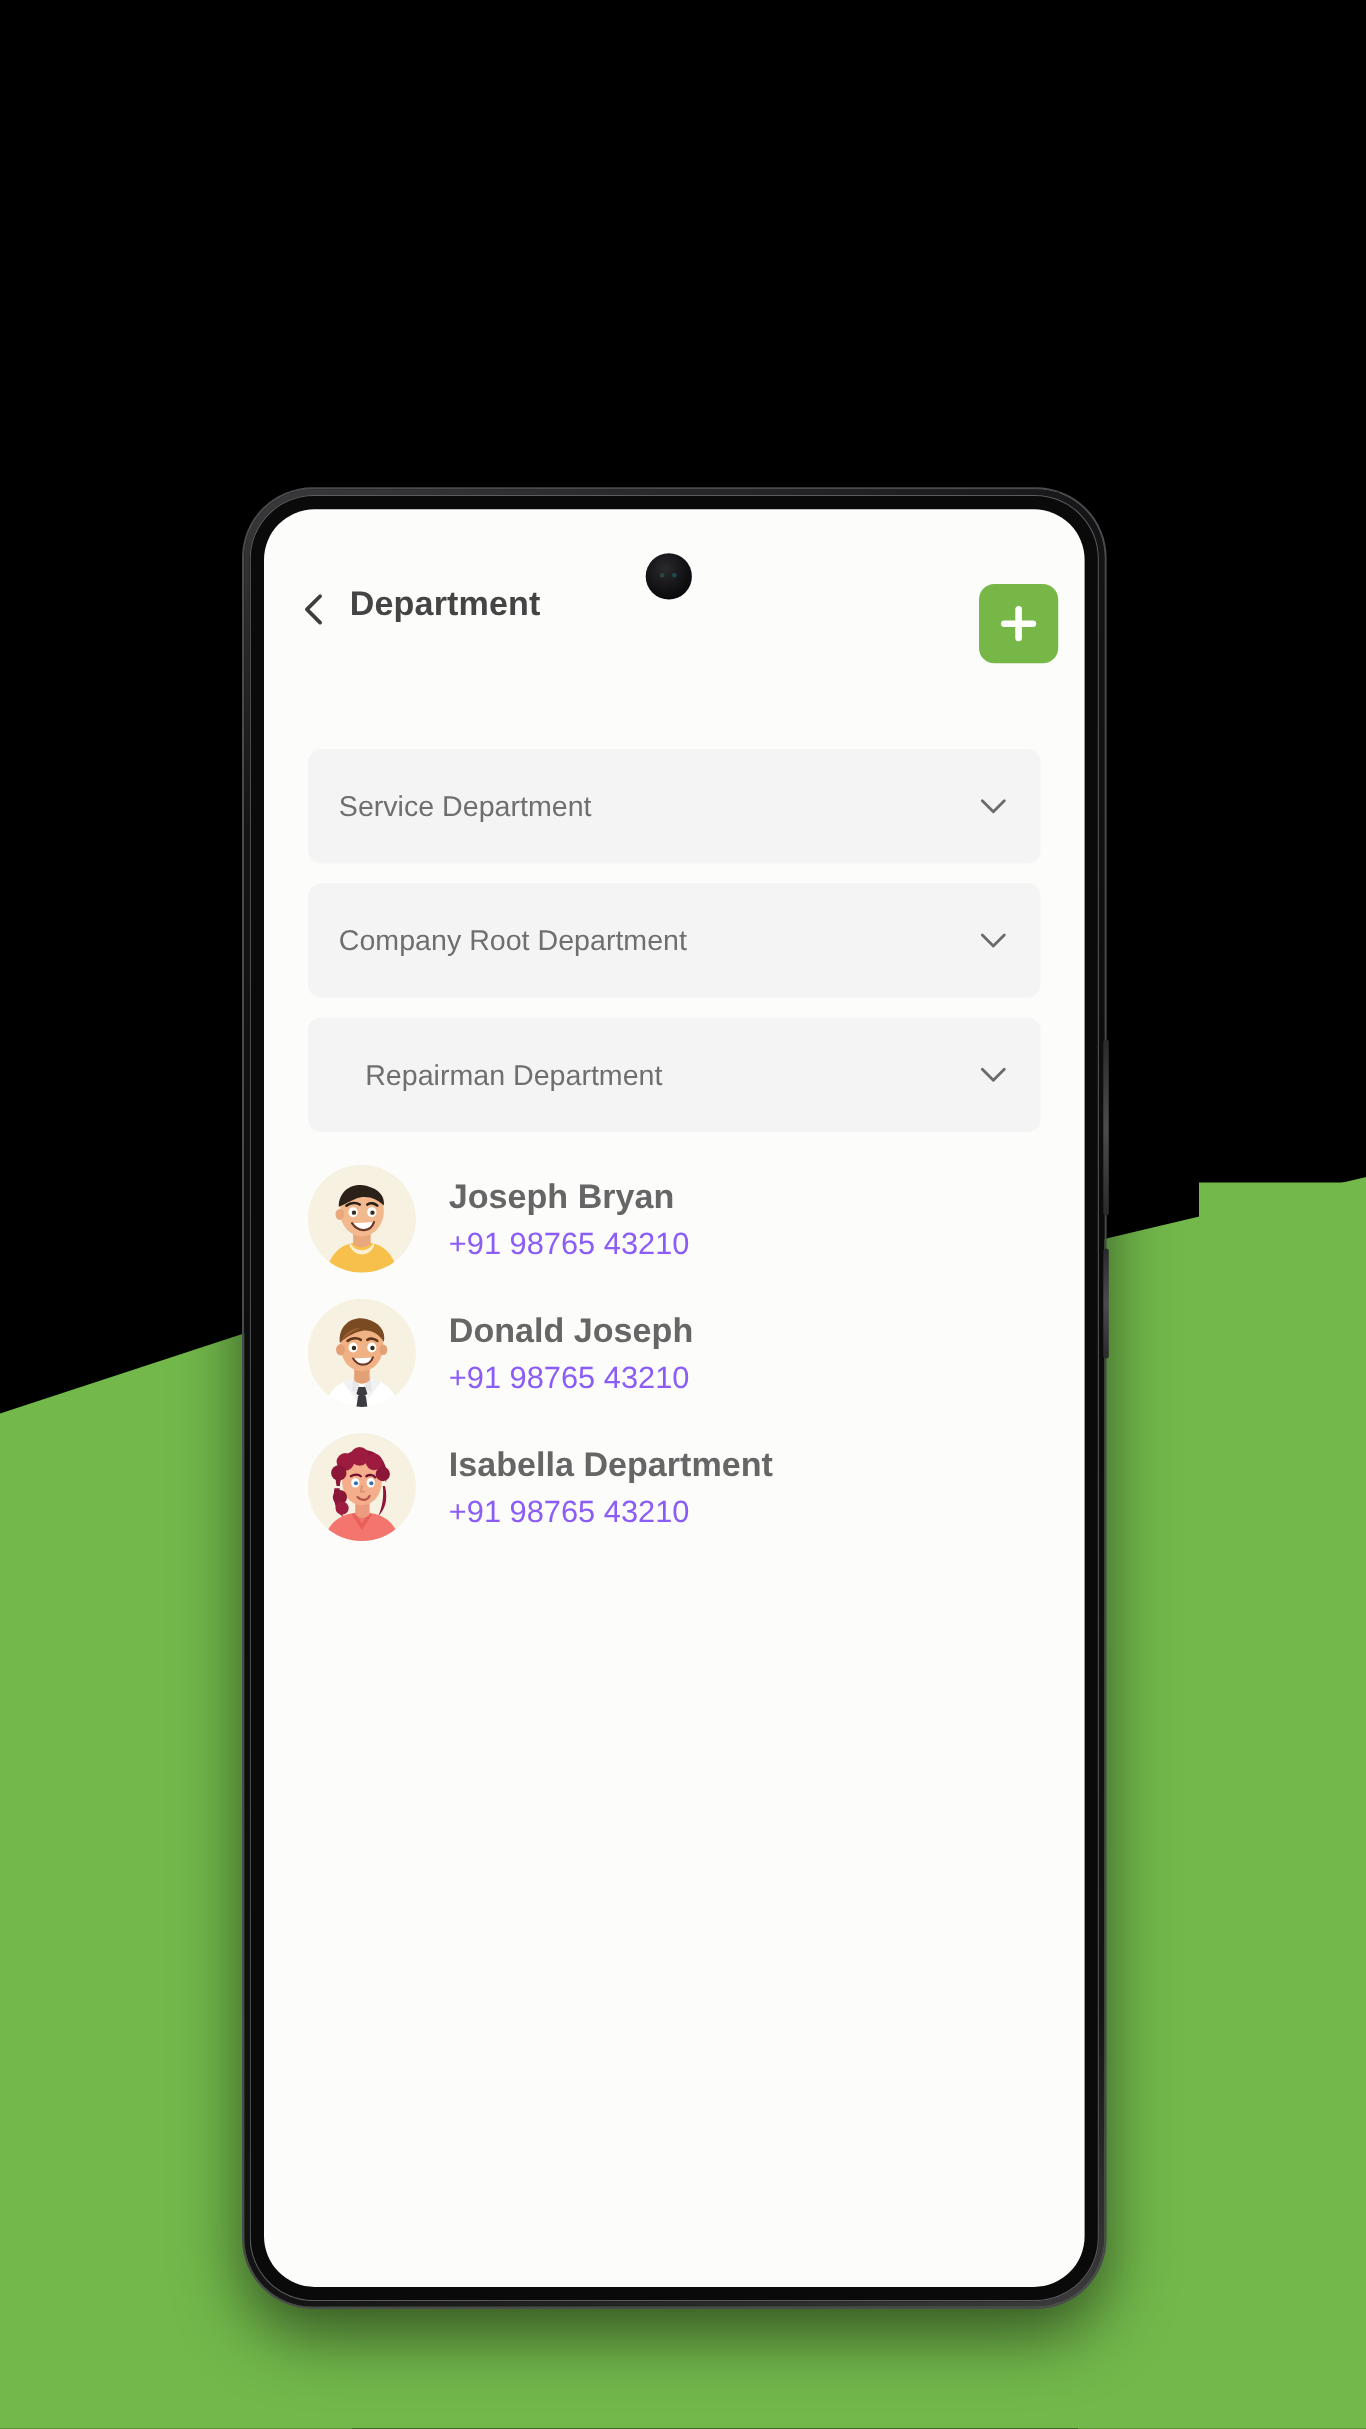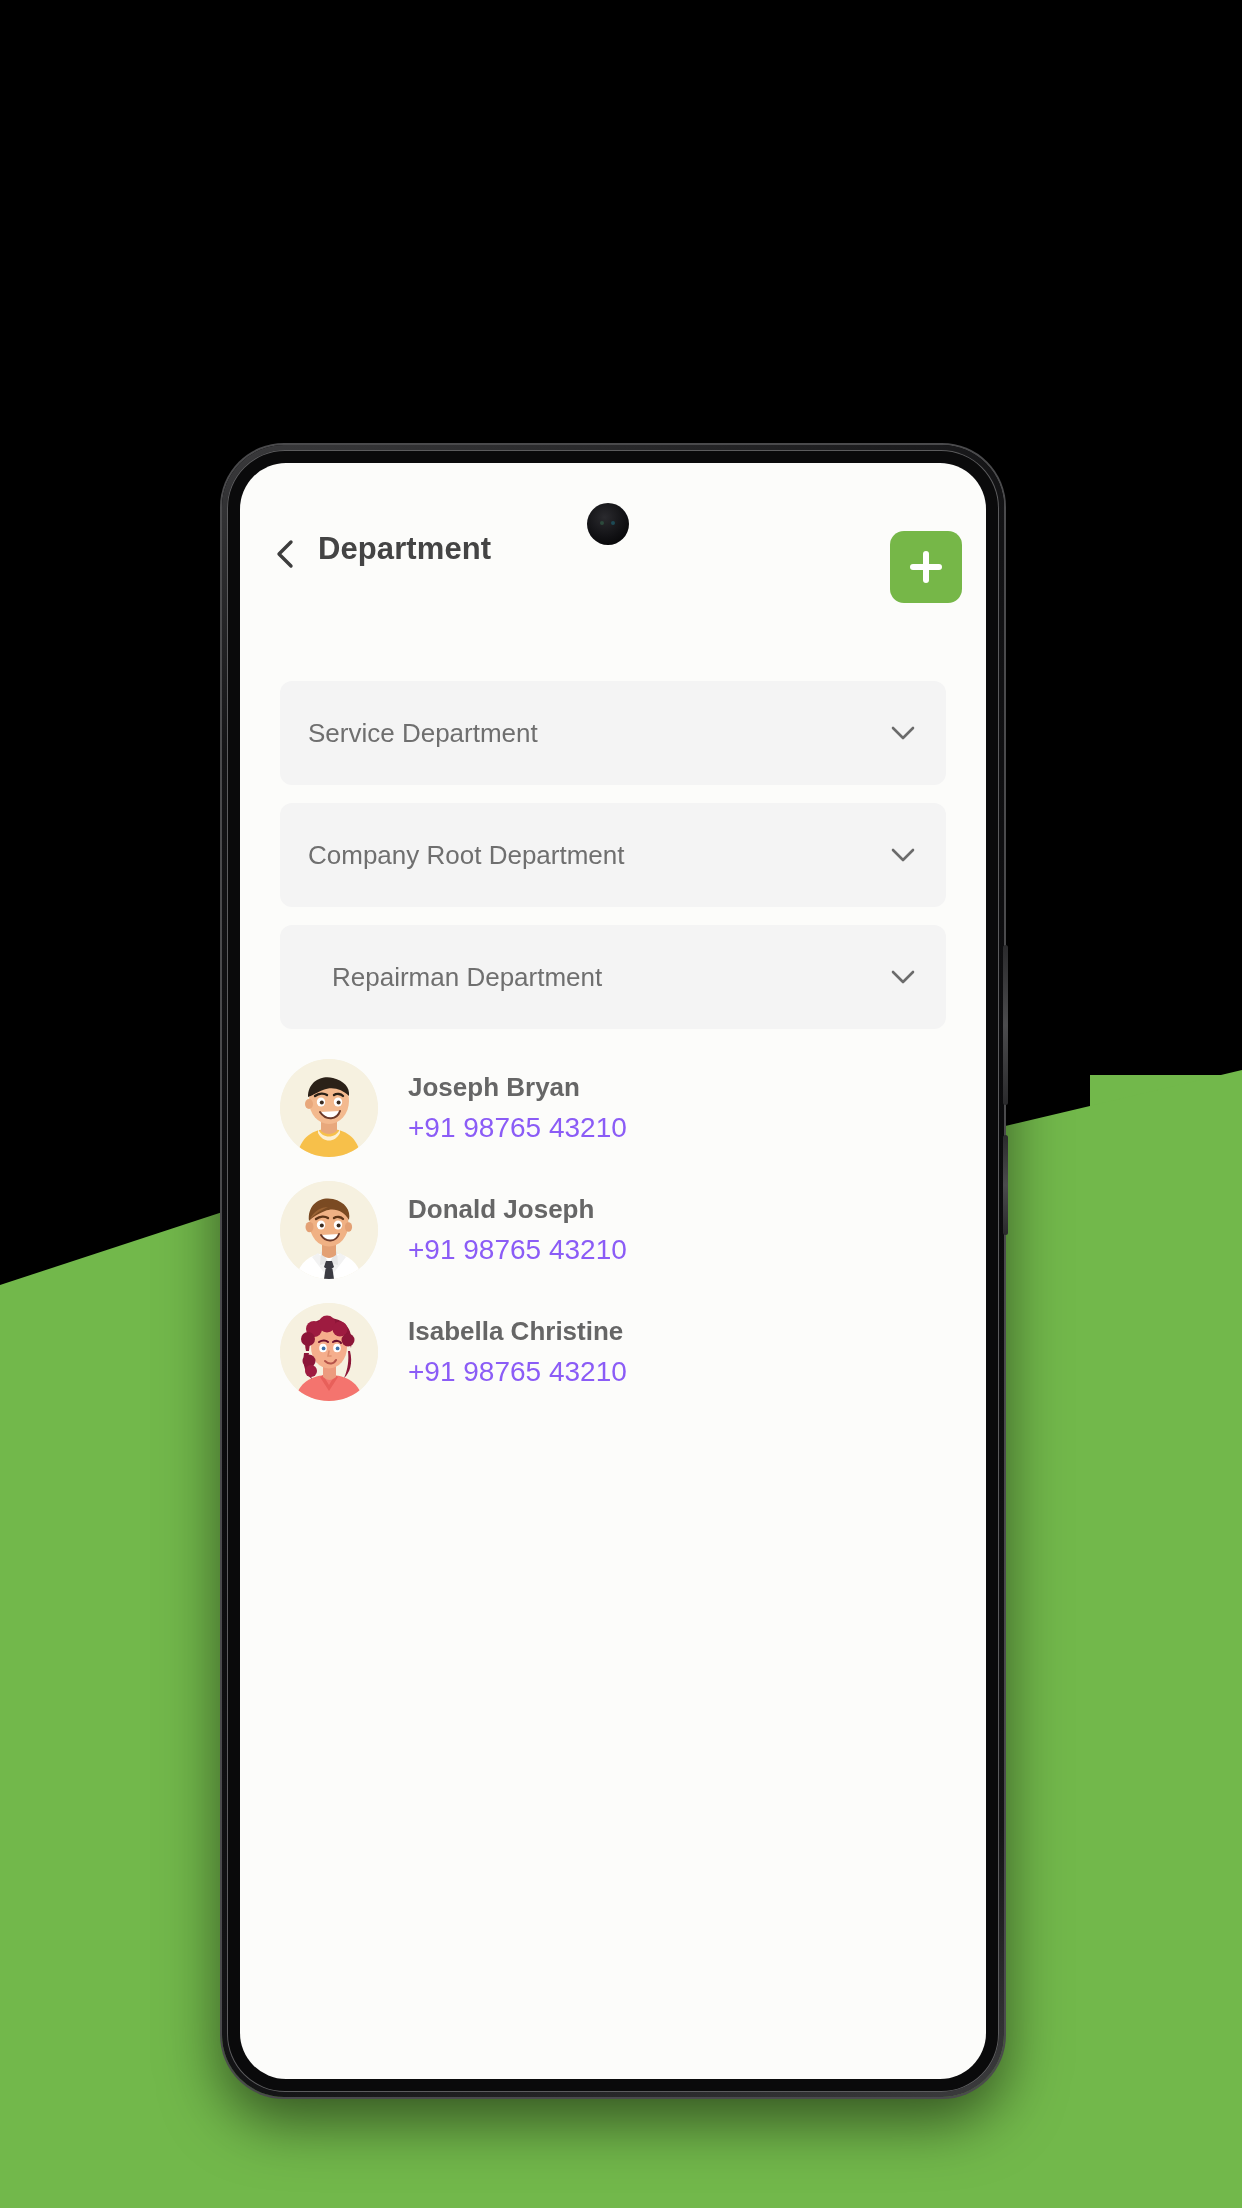--- a/index.html
+++ b/index.html
@@ -233,21 +233,21 @@
     position: relative;
   }
   .avatar svg { display:block; width:98px; height:98px; }
   .contact-text {
     margin-left: 30px;
     display: flex;
     flex-direction: column;
     justify-content: center;
   }
   .contact-name {
-    font-size: 26px;
+    font-size: 31px;
     font-weight: bold;
     color: #666666;
     line-height: 1.0;
     margin-bottom: 14px;
     white-space: nowrap;
   }
   .contact-phone {
     font-size: 28px;
     color: #8b5cf6;
     line-height: 1.0;
@@ -441,21 +441,21 @@
                 <ellipse cx="57" cy="45" rx="3.8" ry="4.3" fill="#FFFFFF"></ellipse>
                 <circle cx="43.6" cy="45.4" r="1.9" fill="#3C6FA8"></circle>
                 <circle cx="57.6" cy="45.4" r="1.9" fill="#3C6FA8"></circle>
 
                 <path d="M49 48 L48 53 L51 53" stroke="#DE8E6E" stroke-width="1.6" fill="none" stroke-linecap="round"></path>
                 <path d="M45 58 C49 62 54 61 56 57" stroke="#B5544A" stroke-width="2" fill="none" stroke-linecap="round"></path>
               </g>
             </svg>
           </div>
           <div class="contact-text">
-            <span class="contact-name">Isabella Christine</span>
+            <span class="contact-name">Isabella Department</span>
             <span class="contact-phone">+91 98765 43210</span>
           </div>
         </div>
 
       </div>
     </div>
   </div>
 </div>
 
 </body></html>

